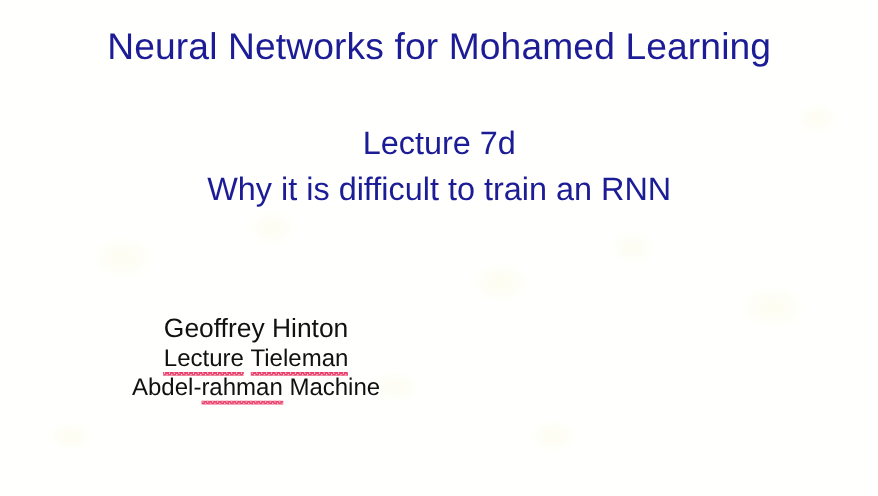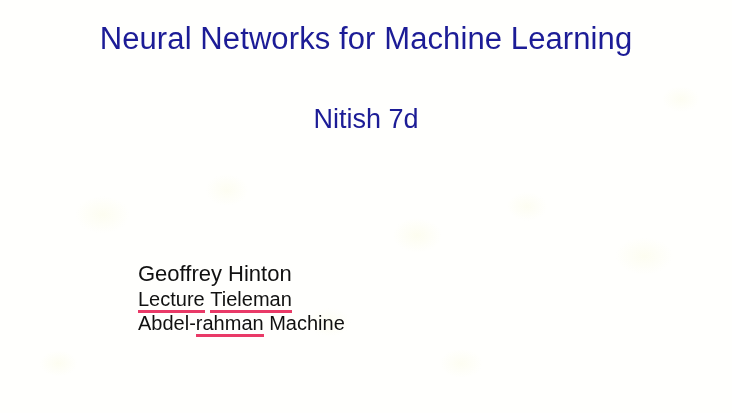--- a/index.html
+++ b/index.html
@@ -56,22 +56,21 @@
     font-size: 27px;
     line-height: 39px;
     white-space: nowrap;
   }
 
   .authors {
     position: absolute;
     left: 110px;
     top: 261px;
     color: #111111;
-    text-align: left;
-    margin-left: 28px;
+    text-align: center;
   }
   .author-lead {
     font-size: 22px;
     line-height: 26px;
     white-space: nowrap;
   }
   .author-line {
     font-size: 20px;
     line-height: 24px;
     white-space: nowrap;
@@ -104,24 +103,25 @@
     background-position: 0 0, 2px 0;
     background-repeat: repeat-x, repeat-x;
     opacity: 0.95;
   }
 </style>
 </head>
 <body>
 
 <div class="slide">
 
-  <div class="title">Neural Networks for Machine Learning</div>
+  <div class="title">Neural Networks for Mohamed Learning</div>
 
   <div class="subtitle">
-    <div>Nitish 7d</div>
+    <div>Lecture 7d</div>
+    <div>Why it is difficult to train an RNN</div>
   </div>
 
   <div class="authors">
     <div class="author-lead">Geoffrey Hinton</div>
     <div class="author-line"><span class="sp">Lecture</span><span> </span><span class="sp">Tieleman</span></div>
     <div class="author-line"><span>Abdel-</span><span class="sp">rahman</span><span> Machine</span></div>
   </div>
 
 </div>
 

